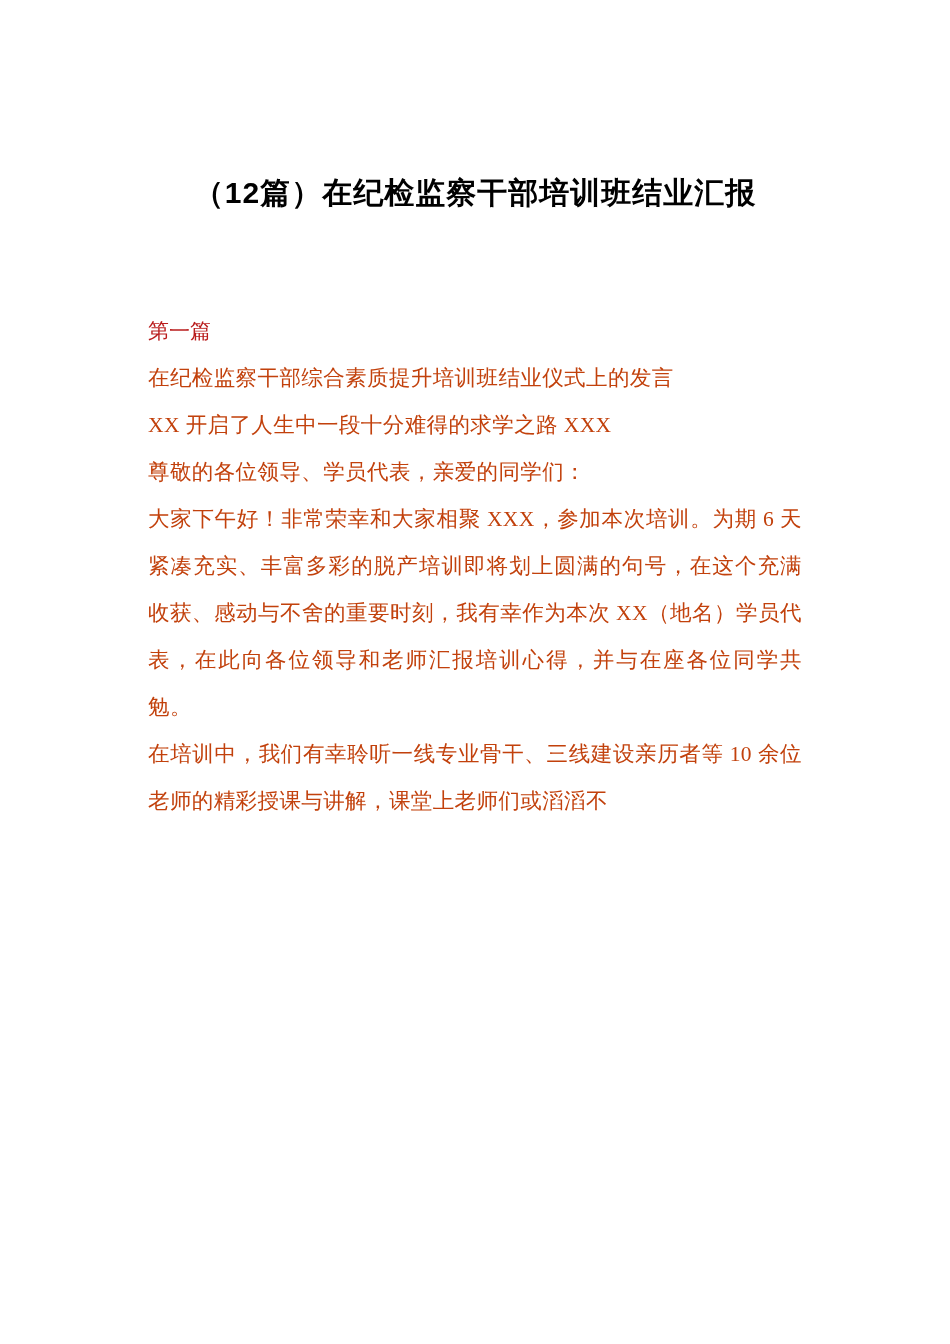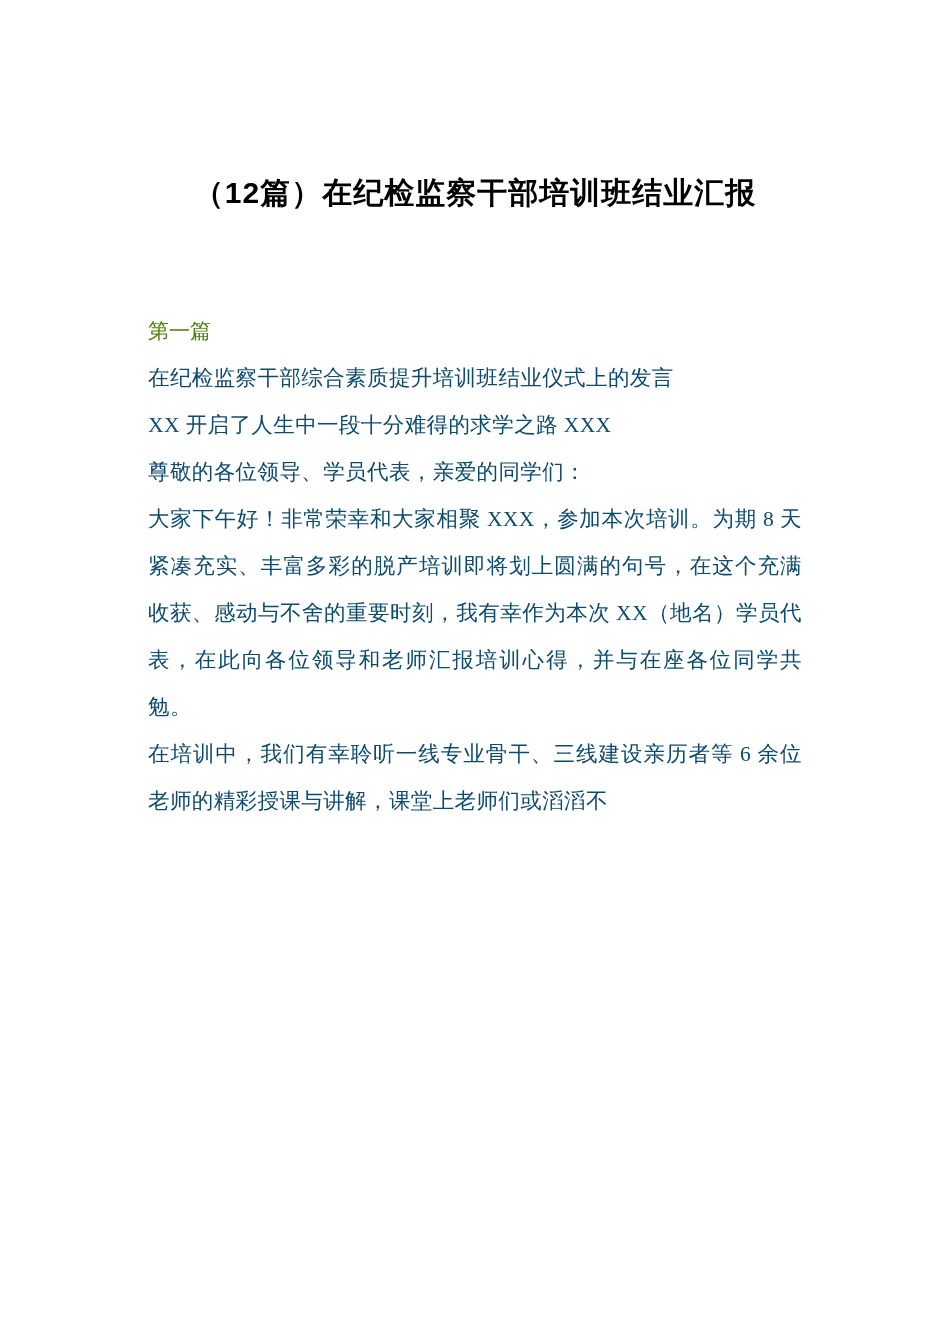--- a/index.html
+++ b/index.html
@@ -45,45 +45,45 @@
   .spacer-after-title {
     height: 60px;
   }
   p.para {
     margin: 0;
     font-size: 21.5px;
     line-height: 47px;
     text-align: justify;
     text-justify: inter-ideograph;
     letter-spacing: 0.4px;
-    color: #0c4a6e;
+    color: #c2410c;
   }
   p.para.indent-none {
     text-indent: 0;
   }
   .chapter-label {
     font-size: 21px;
     line-height: 47px;
     margin: 0;
-    color: #4d7c0f;
+    color: #b91c1c;
   }
 </style>
 </head>
 <body>
 
 <div class="page">
 
   <div class="doc-title">
     <span class="line">（12篇）在纪检监察干部培训班结业汇报</span>
   </div>
 
   <div class="spacer-after-title"></div>
 
   <div class="body-block">
     <p class="chapter-label">第一篇</p>
     <p class="para indent-none">在纪检监察干部综合素质提升培训班结业仪式上的发言</p>
     <p class="para indent-none">XX 开启了人生中一段十分难得的求学之路 XXX</p>
     <p class="para indent-none">尊敬的各位领导、学员代表，亲爱的同学们：</p>
-    <p class="para indent-none">大家下午好！非常荣幸和大家相聚 XXX，参加本次培训。为期 8 天紧凑充实、丰富多彩的脱产培训即将划上圆满的句号，在这个充满收获、感动与不舍的重要时刻，我有幸作为本次 XX（地名）学员代表，在此向各位领导和老师汇报培训心得，并与在座各位同学共勉。</p>
-    <p class="para indent-none">在培训中，我们有幸聆听一线专业骨干、三线建设亲历者等 6 余位老师的精彩授课与讲解，课堂上老师们或滔滔不</p>
+    <p class="para indent-none">大家下午好！非常荣幸和大家相聚 XXX，参加本次培训。为期 6 天紧凑充实、丰富多彩的脱产培训即将划上圆满的句号，在这个充满收获、感动与不舍的重要时刻，我有幸作为本次 XX（地名）学员代表，在此向各位领导和老师汇报培训心得，并与在座各位同学共勉。</p>
+    <p class="para indent-none">在培训中，我们有幸聆听一线专业骨干、三线建设亲历者等 10 余位老师的精彩授课与讲解，课堂上老师们或滔滔不</p>
   </div>
 
 </div>
 
 </body></html>

